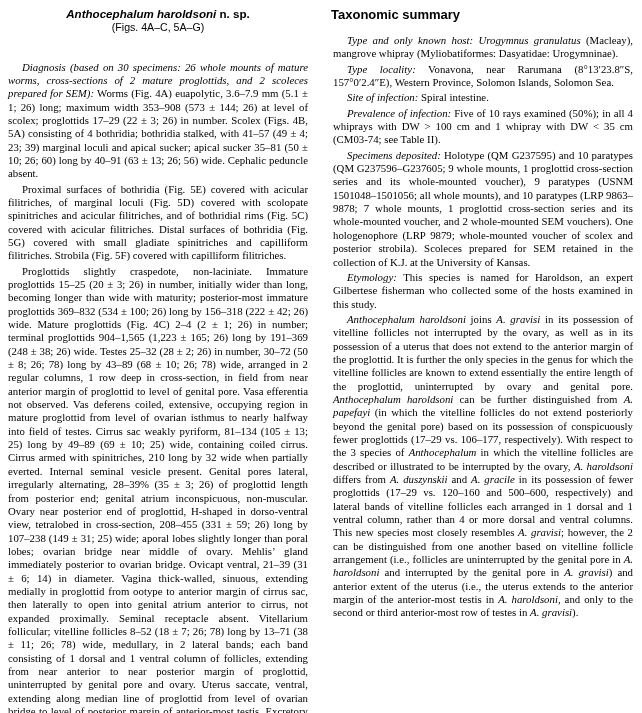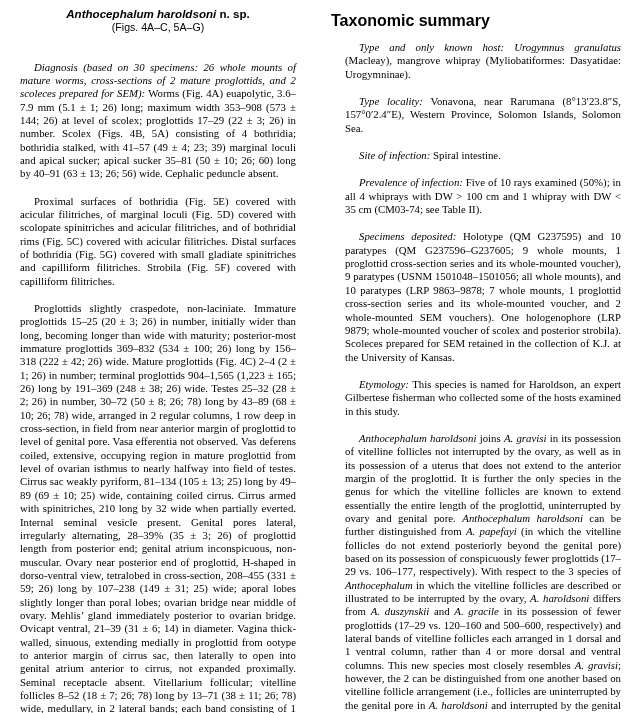--- a/index.html
+++ b/index.html
@@ -12,21 +12,21 @@
     box-sizing: border-box;
     width: 556px; height: 713px;
     padding: 7px 6px 0 6px;
     display: flex;
     gap: 21px;
     font-family: "Liberation Serif", serif;
     color: #000000;
   }
   .col { width: 304px; flex: 0 0 304px; }
   .para {
-    margin: 14px;
+    margin: 2px;
     text-indent: 14px;
     text-align: justify;
     font-size: 10.8px;
     line-height: 13.35px;
   }
   .it { font-style: italic; }
   .species-title {
     text-align: center;
     font-family: "Liberation Sans", sans-serif;
     font-weight: bold;
@@ -37,23 +37,23 @@
   .figs-line {
     text-align: center;
     font-family: "Liberation Sans", sans-serif;
     font-size: 10.6px;
     line-height: 13px;
     margin-bottom: 27px;
   }
   .section-heading {
     font-family: "Liberation Sans", sans-serif;
     font-weight: bold;
-    font-size: 16px;
+    font-size: 13px;
     line-height: 13px;
-    margin: 7px 0 13px 0;
+    margin: 1px 0 13px 0;
   }
   .section-heading.remarks { margin-top: 15px; }
 </style>
 </head>
 <body>
 
 <div class="page">
   <div class="col">
     <div class="species-title">
       <span class="species-name">Anthocephalum haroldsoni</span>

